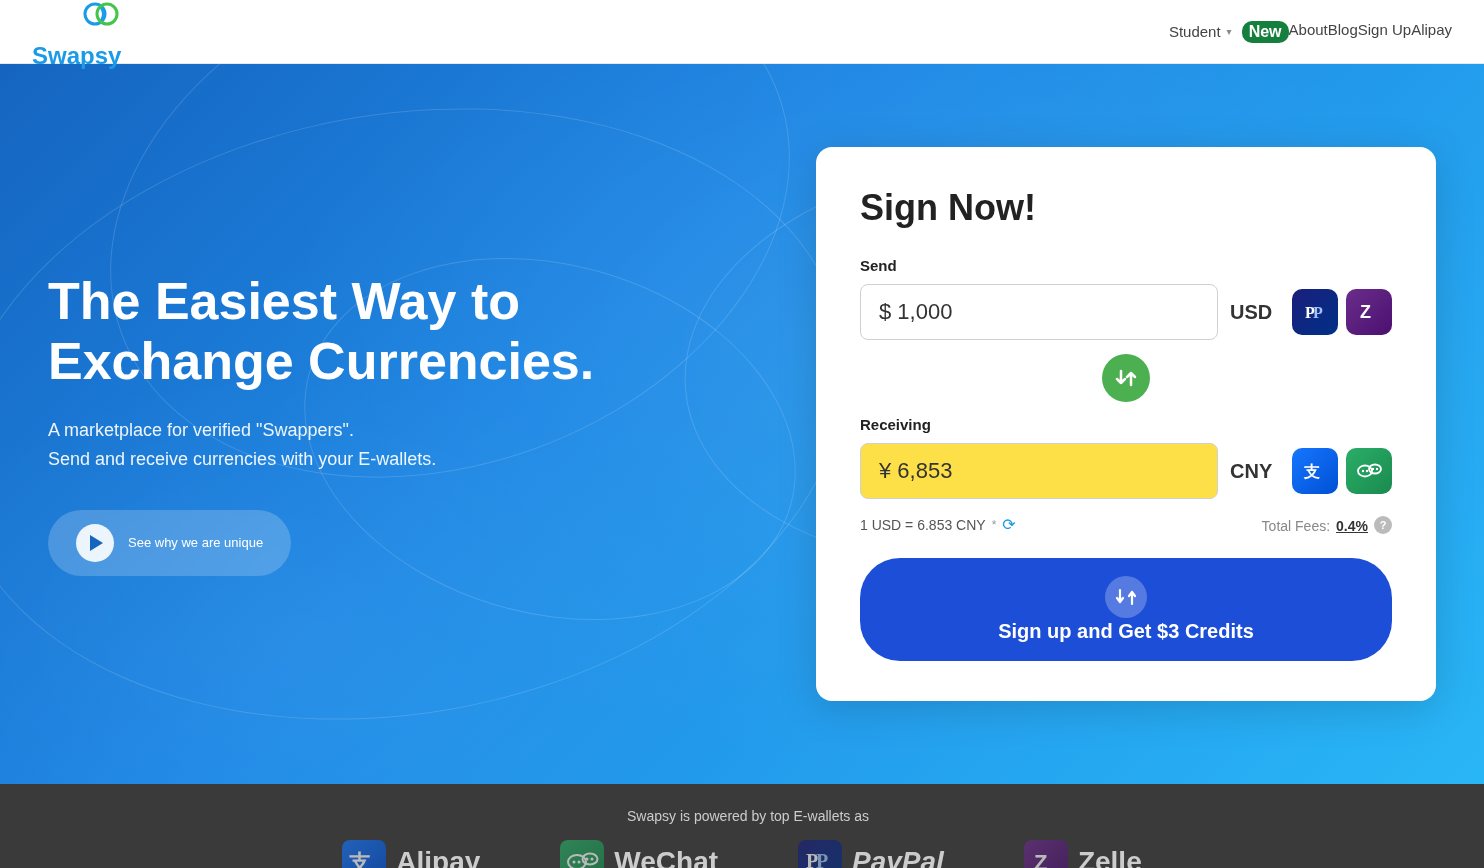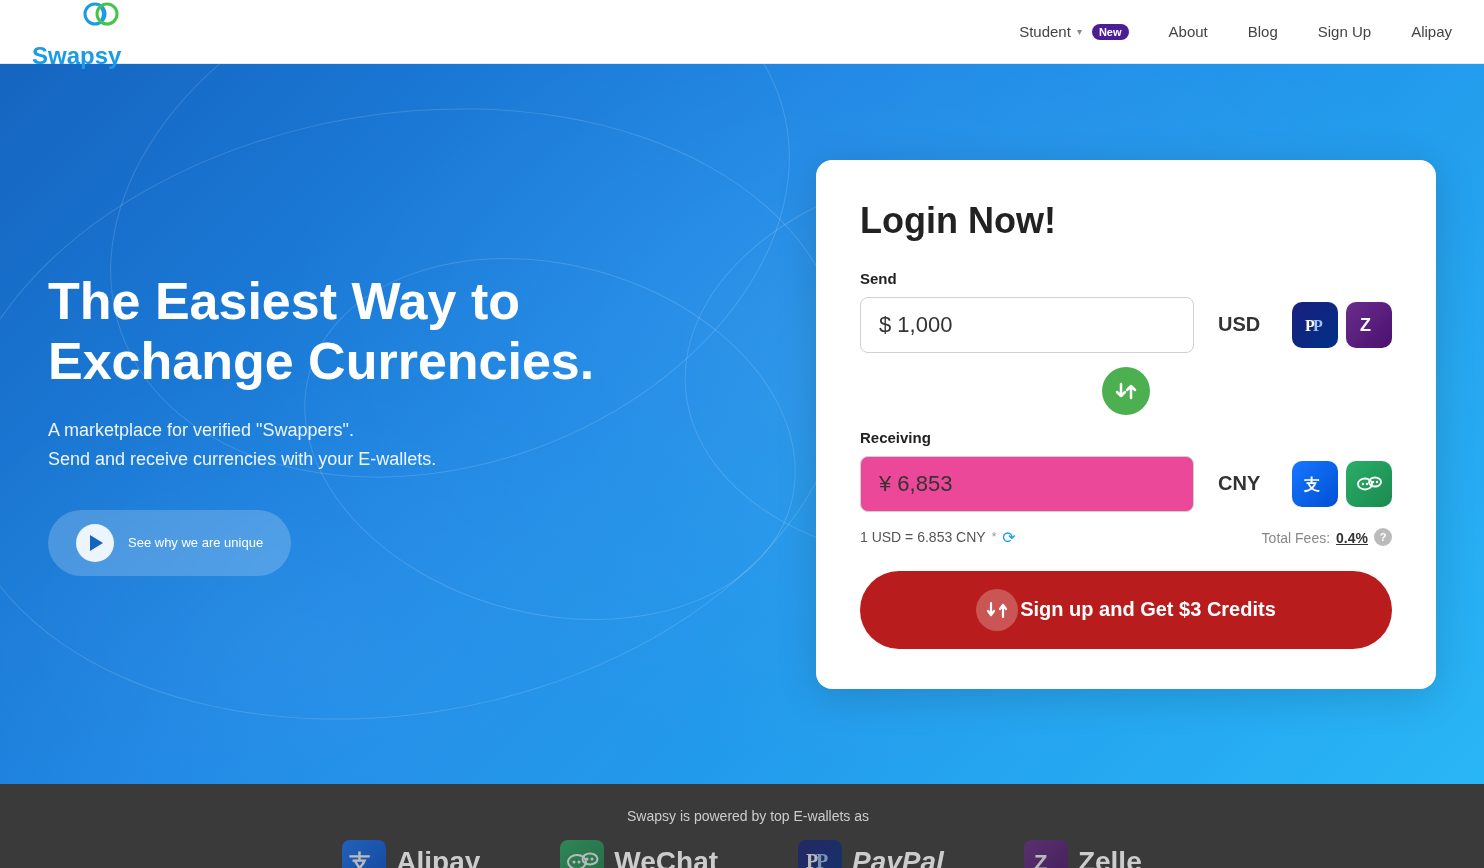--- a/index.html
+++ b/index.html
@@ -6,25 +6,25 @@
     body { font-family: -apple-system, BlinkMacSystemFont, 'Segoe UI', sans-serif; overflow-x: hidden; }
 
     
     nav {
       display: flex; align-items: center; justify-content: space-between;
       padding: 0 32px; height: 64px; background: #fff;
       border-bottom: 1px solid #e8e8e8; position: relative; z-index: 10;
     }
     .logo { display: flex; align-items: flex-end; gap: 8px; text-decoration: none; flex-direction: column; }
     .logo-text { font-size: 24px; font-weight: 700; color: #1a9be8; }
-    .nav-links { display: flex; align-items: flex-start; gap: 40px; }
+    .nav-links { display: flex; align-items: flex-start; }
     .nav-student { display: flex; align-items: center; gap: 6px; font-size: 15px; color: #444; cursor: pointer; }
     .nav-student .chevron { font-size: 10px; color: #888; }
     .new-badge {
-      background: #4c1d95; color: #fff; font-size: 11px; font-weight: 700;
+      background: #15803d; color: #fff; font-size: 16px; font-weight: 700;
       padding: 2px 7px; border-radius: 10px; margin-left: 4px;
     }
     .nav-link { font-size: 15px; color: #444; text-decoration: none; cursor: pointer; }
 
     
     .hero {
       position: relative; min-height: 720px; overflow: hidden;
       background: linear-gradient(135deg, #1565c0 0%, #1e88e5 40%, #29b6f6 100%);
       display: flex; align-items: center; padding: 60px 48px;
     }
@@ -67,27 +67,27 @@
     .cta-text { font-size: 13px; color: #fff; font-weight: 400; }
 
     
     .hero-right { z-index: 2; }
     .join-card {
       background: #fff; border-radius: 16px; padding: 40px 44px;
       width: 620px; box-shadow: 0 8px 40px rgba(0,0,0,0.15);
     }
     .join-title { font-size: 36px; font-weight: 700; color: #222; margin-bottom: 28px; }
     .field-label { font-size: 15px; font-weight: 700; color: #222; margin-bottom: 10px; }
-    .input-row { display: flex; align-items: center; gap: 24px; margin-bottom: 8px; }
+    .input-row { display: flex; align-items: center; gap: 12px; margin-bottom: 8px; }
     .amount-input {
       flex: 1; border: 1.5px solid #d0d0d0; border-radius: 8px;
       padding: 14px 18px; font-size: 22px; color: #333; outline: none;
       background: #fff;
     }
-    .amount-input.receive { background: #ec4899; }
+    .amount-input.receive { background: #fde047; }
     .currency-label { font-size: 20px; font-weight: 600; color: #333; min-width: 50px; }
     .wallet-icons { display: flex; gap: 8px; }
     .wallet-icon {
       width: 46px; height: 46px; border-radius: 10px; overflow: hidden;
       display: flex; align-items: center; justify-content: center;
     }
 
     .swap-divider {
       display: flex; align-items: center; justify-content: center;
       margin: 14px 0;
@@ -107,23 +107,23 @@
     .refresh-icon { color: #1a9be8; cursor: pointer; font-size: 16px; }
     .fee-text { font-size: 14px; color: #888; display: flex; align-items: flex-end; gap: 6px; }
     .fee-amount { font-weight: 700; color: #333; text-decoration: underline; }
     .help-icon {
       width: 18px; height: 18px; background: #bbb; border-radius: 50%;
       display: inline-flex; align-items: center; justify-content: center;
       font-size: 11px; color: #fff; font-weight: 700; cursor: pointer;
     }
 
     .signup-btn {
-      width: 100%; background: #b91c1c; border: none; border-radius: 40px;
+      width: 100%; background: #1d4ed8; border: none; border-radius: 40px;
       padding: 18px 32px; cursor: pointer; display: flex; align-items: center;
-      justify-content: center; gap: 2px;
+      justify-content: center; gap: 2px; flex-direction: column;
     }
     .btn-icon {
       width: 42px; height: 42px; background: rgba(255,255,255,0.25); border-radius: 50%;
       display: flex; align-items: center; justify-content: center; font-size: 20px; color: #fff;
     }
     .btn-text { font-size: 20px; font-weight: 600; color: #fff; }
 
     
     .partners-strip {
       background: #3a3a3a; padding: 24px 48px;
@@ -192,21 +192,21 @@
     <button class="hero-cta">
       <div class="play-icon">
         <div class="play-triangle"></div>
       </div>
       <span class="cta-text">See why we are unique</span>
     </button>
   </div>
 
   <div class="hero-right">
     <div class="join-card">
-      <h2 class="join-title">Login Now!</h2>
+      <h2 class="join-title">Sign Now!</h2>
 
       <div>
         <div class="field-label">Send</div>
         <div class="input-row">
           <input class="amount-input" type="text" value="$ 1,000" style="">
           <span class="currency-label">USD</span>
           <div class="wallet-icons">
             <div class="wallet-icon wi-pp">
               <svg width="28" height="28" viewBox="0 0 28 28">
                 <text x="4" y="20" font-size="16" fill="white" font-family="serif" font-weight="bold">P</text>

